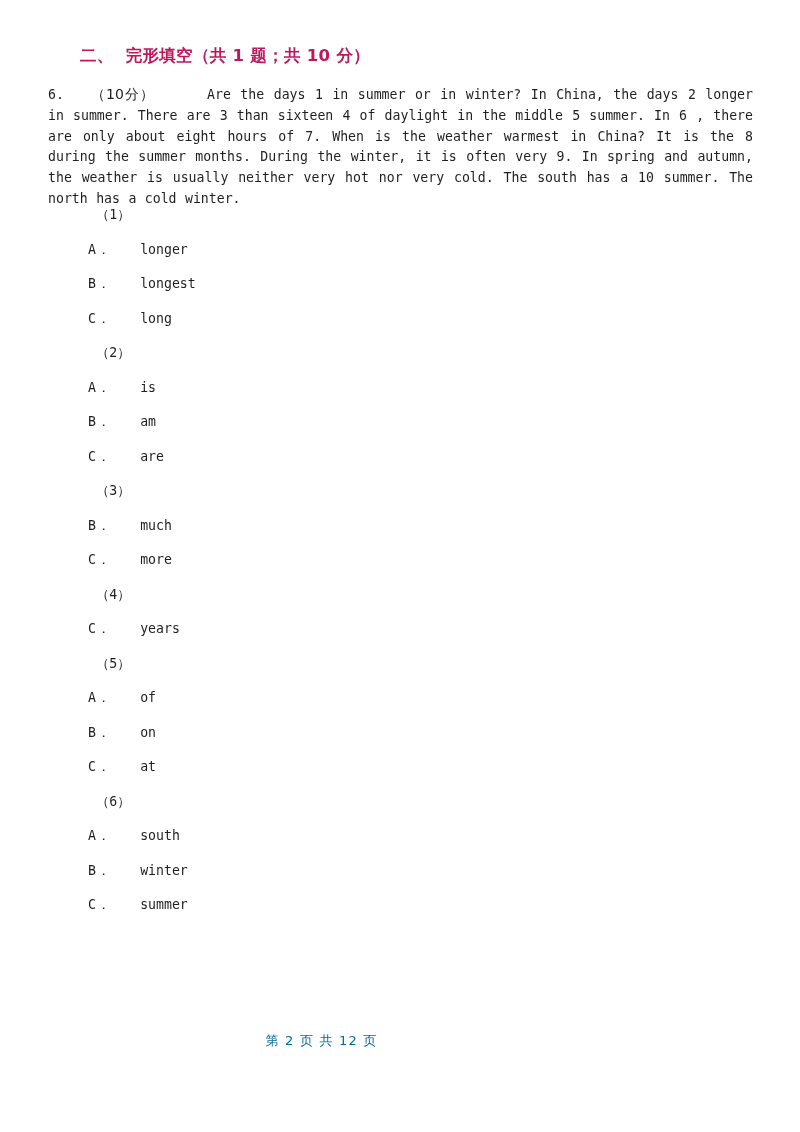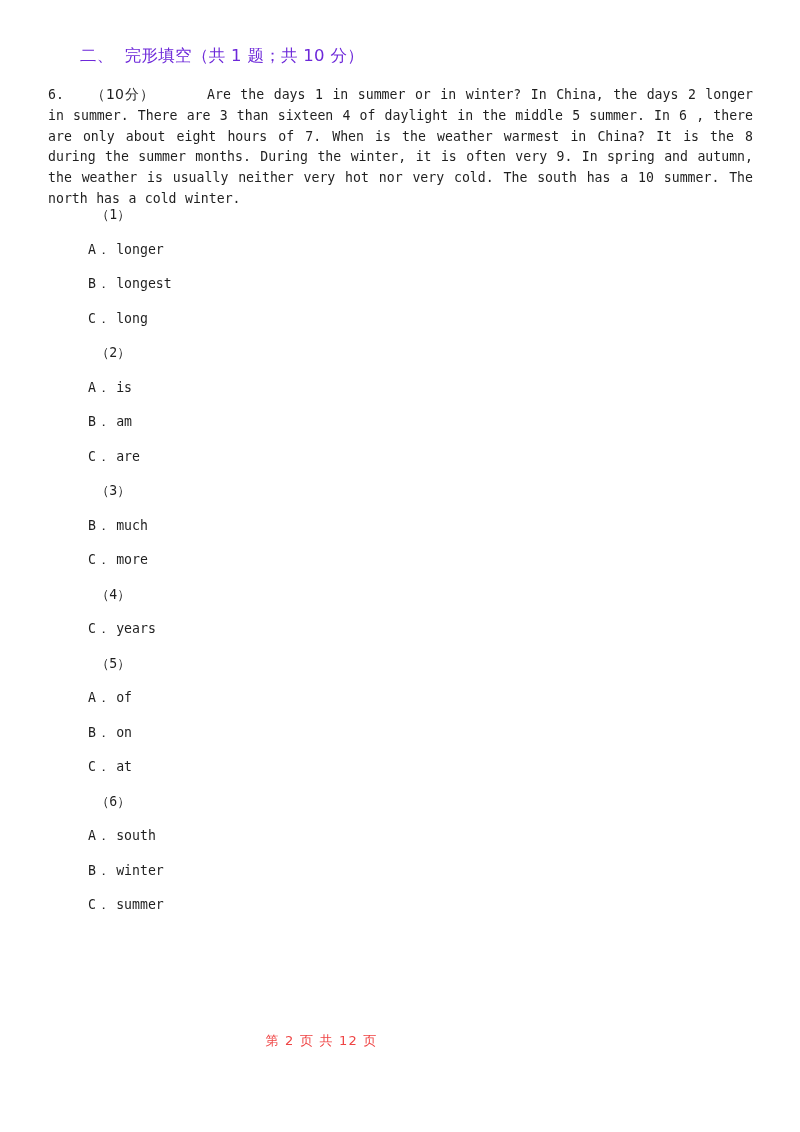--- a/index.html
+++ b/index.html
@@ -23,23 +23,23 @@
     height: 1132px;
   }
 
   
   .section-heading {
     position: absolute;
     left: 80px;
     top: 45px;
     font-family: "DejaVu Sans", "Liberation Sans", sans-serif;
     font-size: 16.5px;
-    font-weight: normal;
+    font-weight: bold;
     letter-spacing: 0.3px;
-    color: #6d28d9;
+    color: #be185d;
     white-space: pre;
   }
 
   
   .passage {
     position: absolute;
     left: 48px;
     top: 84px;
     width: 705px;
     font-size: 13.2px;
@@ -93,32 +93,33 @@
   .q-option .opt-letter {
     display: inline;
   }
   .q-option .opt-sep {
     display: inline;
     padding: 0 1px;
   }
   .q-option .opt-text {
     display: inline;
     padding-left: 5px;
+    margin-left: 24px;
   }
 
   
   .footer {
     position: absolute;
     left: 0;
     top: 1032px;
     width: 643px;
     text-align: center;
     font-family: "DejaVu Sans", "Liberation Sans", sans-serif;
     font-size: 13px;
-    color: #ef4444;
+    color: #0369a1;
     letter-spacing: 1.2px;
     white-space: pre;
   }
 </style>
 </head>
 <body>
 
 <div class="page">
 
   <div class="section-heading">二、  完形填空（共 1 题；共 10 分）</div>

